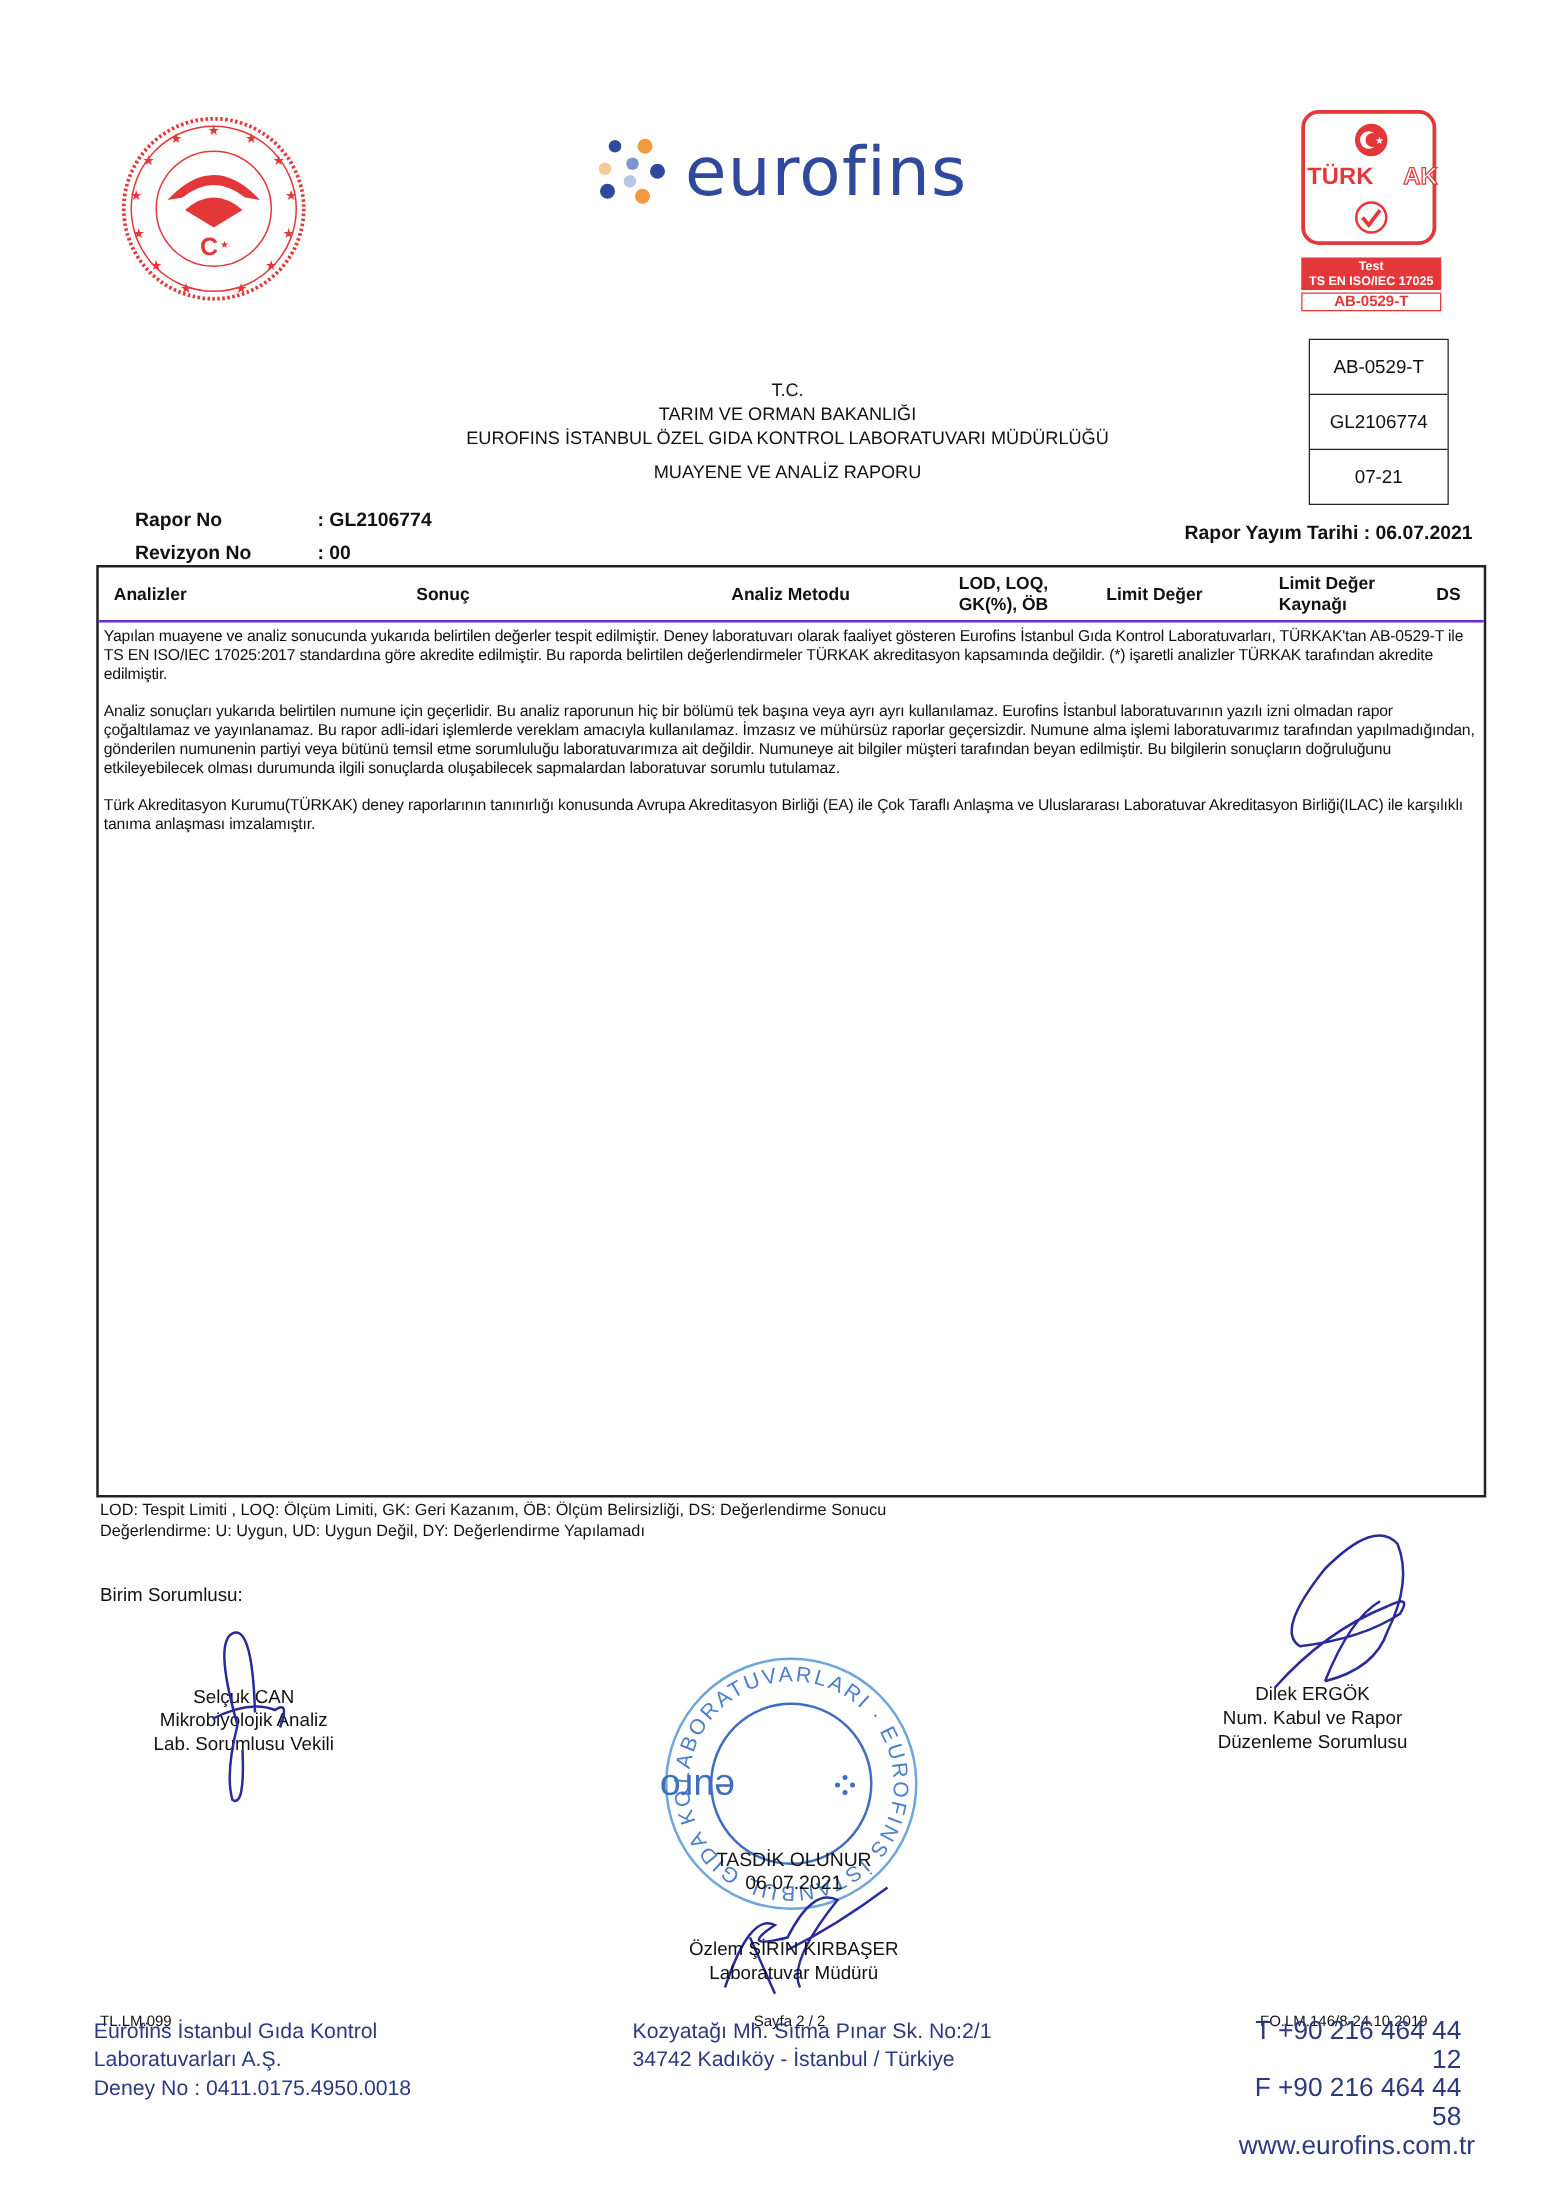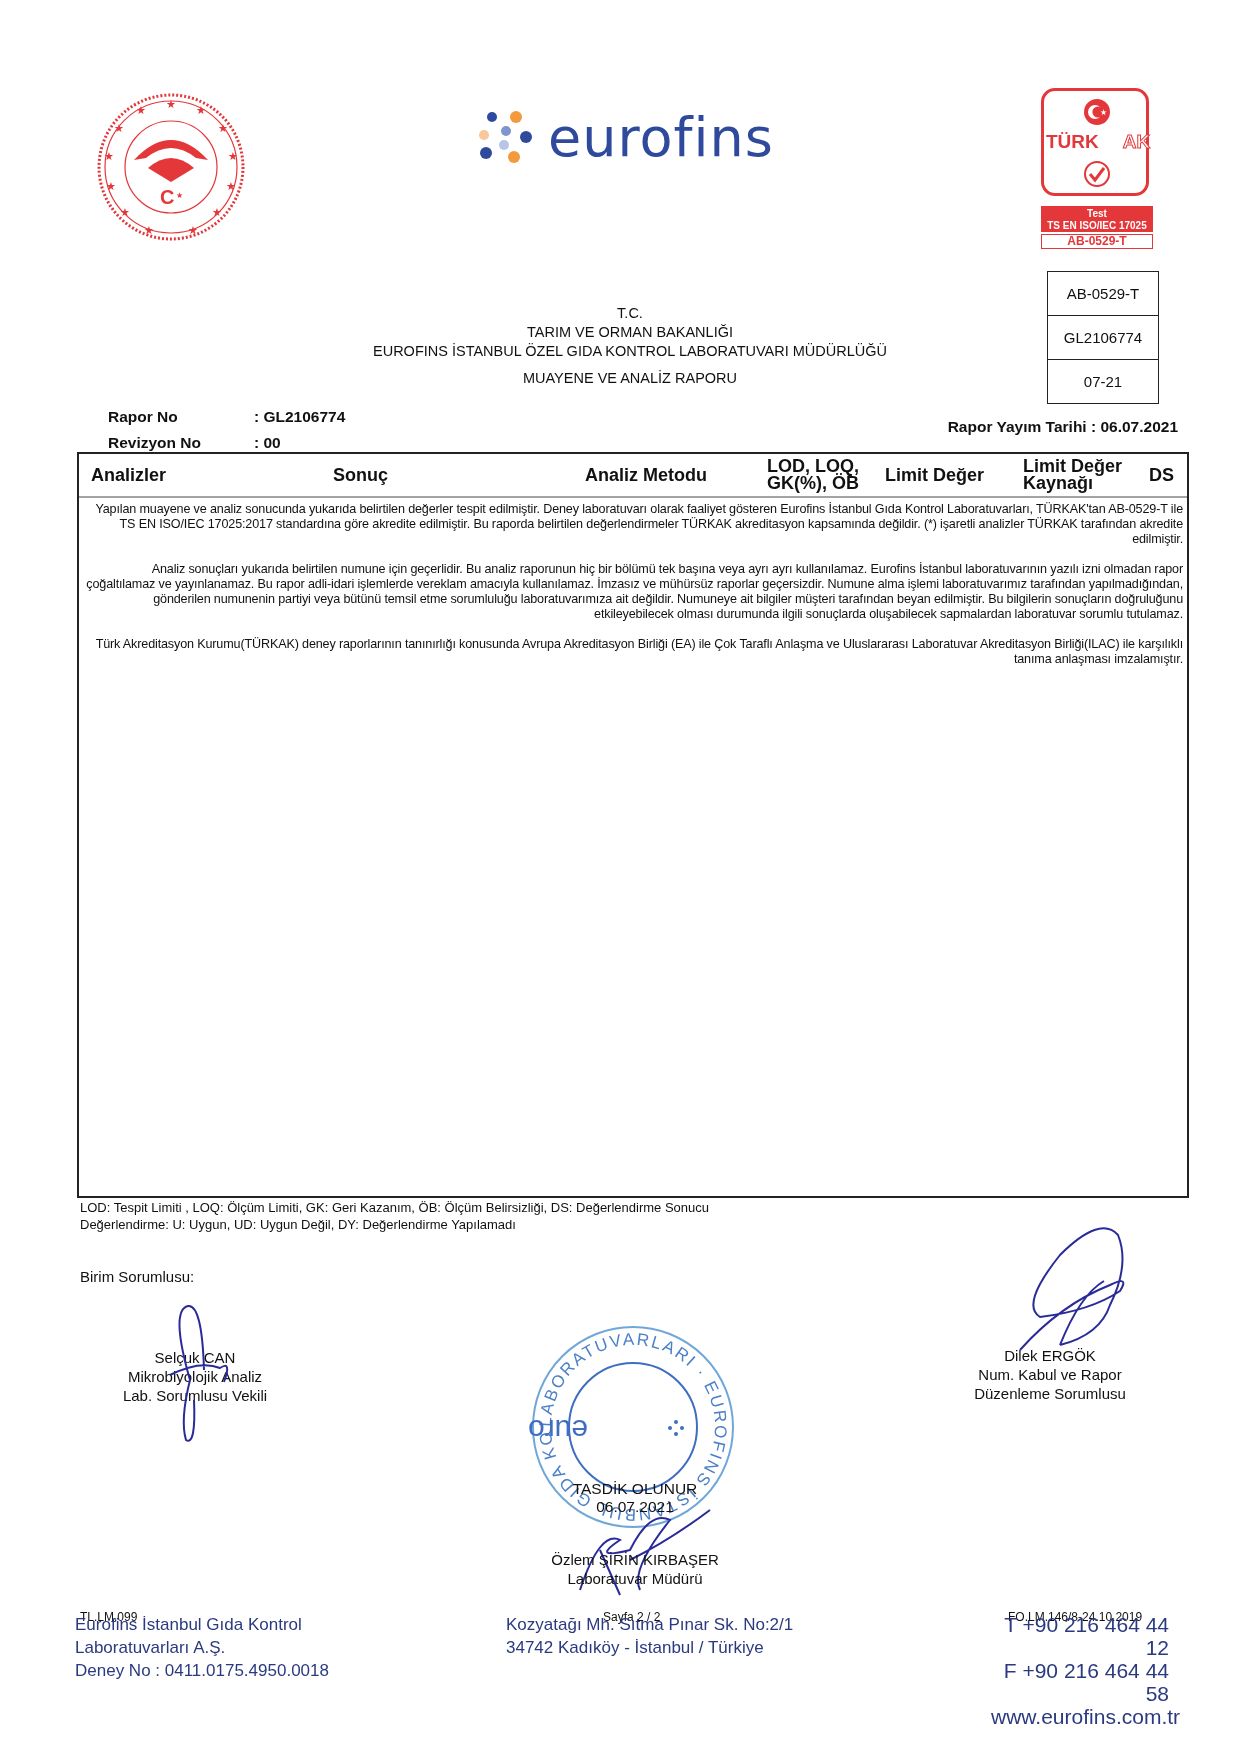--- a/index.html
+++ b/index.html
@@ -27,24 +27,24 @@
   .title-block { left: 300px; top: 304px; width: 660px; text-align: center; font-weight: normal; font-size: 14.5px; line-height: 19px; }
   .title-block .sub { margin-top: 8px; }
 
   
   .meta-label { font-weight: bold; font-size: 15.5px; }
   .meta-val { font-weight: bold; font-size: 15.5px; }
   .pub-date { right: 62px; top: 418px; font-weight: bold; font-size: 15.5px; }
 
   
   .main-table { left: 77px; top: 452px; width: 1112px; height: 746px; border: 2px solid #222; box-sizing: border-box; }
-  .thead { position: relative; height: 42px; border-bottom: 2px solid #a3a3a3; font-weight: bold; font-size: 18px; }
+  .thead { position: relative; height: 42px; border-bottom: 2px solid #6d28d9; font-weight: bold; font-size: 14px; }
   .th { position: absolute; top: 0; height: 42px; display: flex; align-items: center; line-height: 17px; }
   .tbody { padding: 4px 4px 0 4px; font-size: 12.6px; line-height: 15px; letter-spacing: -0.15px; }
-  .tbody p { margin: 0 0 15px 0; text-align: right; }
+  .tbody p { margin: 0 0 15px 0; }
 
   
   .footnote { left: 80px; font-size: 13px; }
 
   
   .sig-head { left: 80px; top: 1268px; font-size: 15px; }
   .sig-block { text-align: center; font-size: 15px; line-height: 19px; }
   .sig-svg { position: absolute; pointer-events: none; }
 
   

